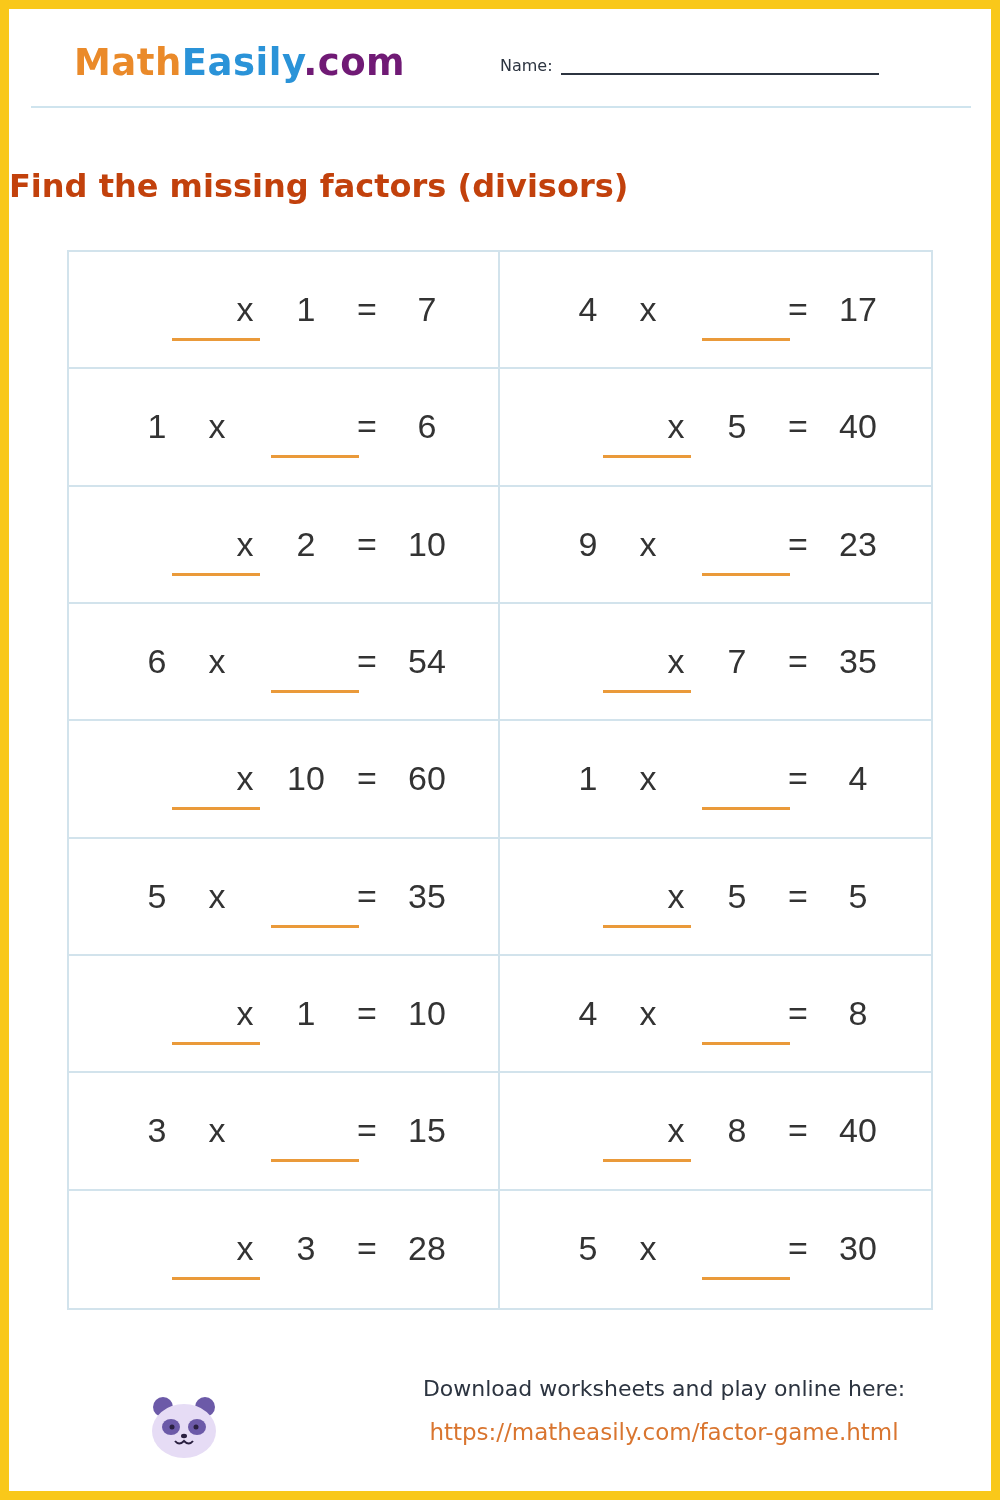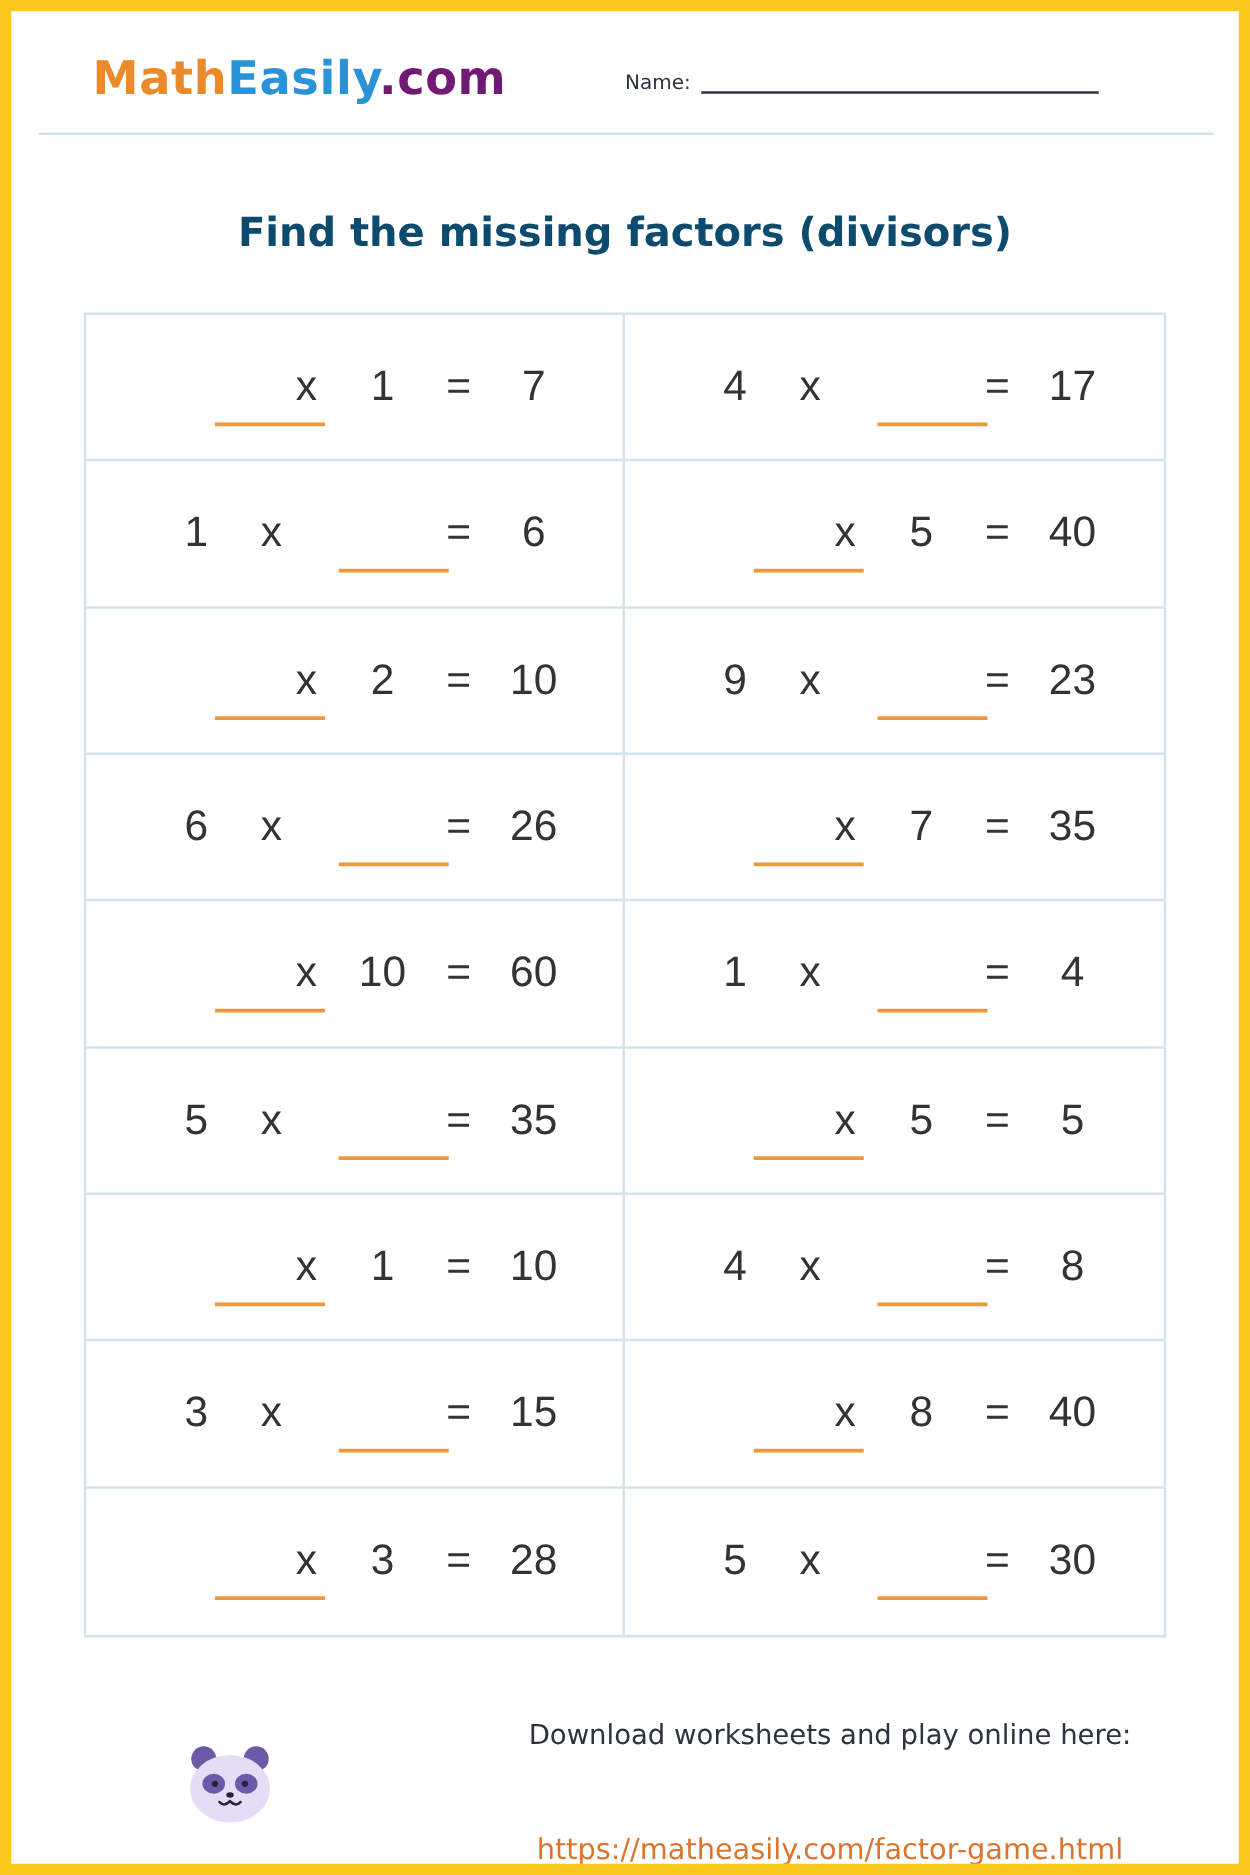--- a/index.html
+++ b/index.html
@@ -26,23 +26,23 @@
   }
   .name-line {
     display: inline-block; width: 318px; border-bottom: 2px solid #2c3440;
     margin-left: 8px; height: 22px;
   }
   .header-rule {
     position: absolute; left: 22px; top: 97px; width: 940px;
     border-top: 2px solid #cfe4ee;
   }
   .title {
-    position: absolute; left: 0; top: 158px; width: 982px; text-align: center;
+    position: absolute; left: 0; top: 158px; width: 982px; 
     font-family: "DejaVu Sans", sans-serif; font-weight: bold;
-    font-size: 32px; color: #0c4a6e;
+    font-size: 32px; color: #c2410c;
   }
   .grid {
     position: absolute; left: 58px; top: 241px;
     width: 866px; height: 1060px;
     border: 2px solid #d2e3ec; box-sizing: border-box;
     display: grid; grid-template-columns: 1fr 1fr; grid-template-rows: repeat(9, 1fr);
   }
   .cell {
     position: relative;
     border-right: 2px solid #d2e3ec; border-bottom: 2px solid #d2e3ec;
@@ -58,21 +58,20 @@
     border-top: 3px solid #ea9a3a;
   }
   .footer-text {
     position: absolute; left: 375px; top: 1367px; width: 560px; text-align: center;
     font-family: "DejaVu Sans", sans-serif; font-size: 22px; color: #2c3440;
   }
   .footer-link {
     position: absolute; left: 375px; top: 1410px; width: 560px; text-align: center;
     font-family: "DejaVu Sans", sans-serif; font-size: 23px; color: #d9752f;
     text-decoration: none;
-    margin-top: 48px;
   }
   .panda {
     position: absolute; left: 140px; top: 1386px; width: 70px; height: 64px;
   }
 </style>
 </head>
 <body>
 
 <div class="logo">
   <span class="p1">Math</span><span class="p2">Easily</span><span class="p3">.com</span>
@@ -128,21 +127,21 @@
       <div class="tok" style="left: 148px;">x</div>
       <div class="blank" style="left: 202px;"></div>
       <div class="tok" style="left: 298px;">=</div>
       <div class="tok" style="left: 358px;">23</div>
     </div>
     <div class="cell">
       <div class="tok" style="left: 88px;">6</div>
       <div class="tok" style="left: 148px;">x</div>
       <div class="blank" style="left: 202px;"></div>
       <div class="tok" style="left: 298px;">=</div>
-      <div class="tok" style="left: 358px;">26</div>
+      <div class="tok" style="left: 358px;">54</div>
     </div>
     <div class="cell">
       <div class="blank" style="left: 103px;"></div>
       <div class="tok" style="left: 176px;">x</div>
       <div class="tok" style="left: 237px;">7</div>
       <div class="tok" style="left: 298px;">=</div>
       <div class="tok" style="left: 358px;">35</div>
     </div>
     <div class="cell">
       <div class="blank" style="left: 103px;"></div>

